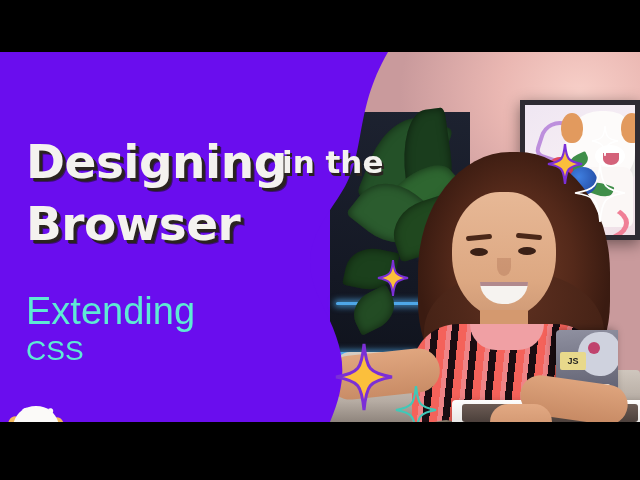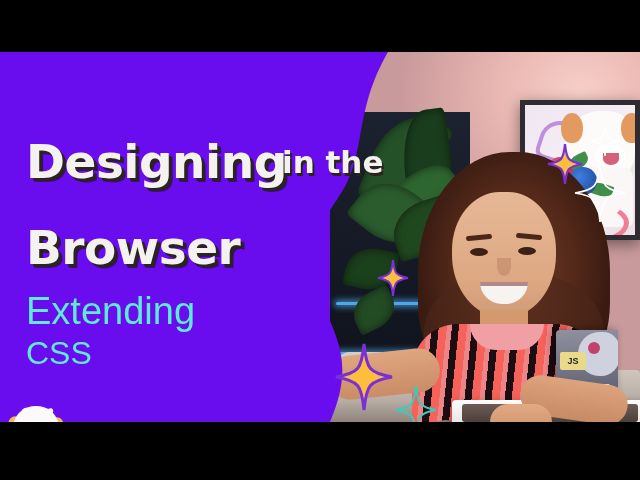--- a/index.html
+++ b/index.html
@@ -131,24 +131,24 @@
   .spark svg{display:block;overflow:visible;}
 
   
   #text{position:absolute;left:0;top:0;width:640px;height:370px;pointer-events:none;}
   .ln{position:absolute;font-family:"DejaVu Sans",sans-serif;white-space:nowrap;}
   .big{color:#f4f2ef;font-weight:bold;letter-spacing:-.5px;
        text-shadow:3px 3px 0 #2a2320, 4px 4px 0 rgba(20,16,14,.55);}
   #l-designing{left:26px;top:82px;font-size:47px;}
   #l-inthe{left:282px;top:92px;font-size:31px;color:#f4f2ef;font-weight:bold;
        text-shadow:2px 3px 0 #2a2320;}
-  #l-browser{left:26px;top:168px;font-size:47px;}
+  #l-browser{left:26px;top:144px;font-size:47px;}
   .sub{color:#5eead4;font-family:"Liberation Sans",sans-serif;font-weight:normal;letter-spacing:0px;}
   #l-extending{left:26px;top:238px;font-size:38px;}
-  #l-css{left:26px;top:283px;font-size:32px;}
+  #l-css{left:26px;top:283px;font-size:28px;}
 
   
   #logo{position:absolute;left:6px;top:352px;width:60px;height:70px;}
 </style>
 </head>
 <body>
 
 <div id="stage">
 
   <div class="bar-top" style="position:absolute;left:0;top:0;width:640px;height:52px;background:#000;"></div>

